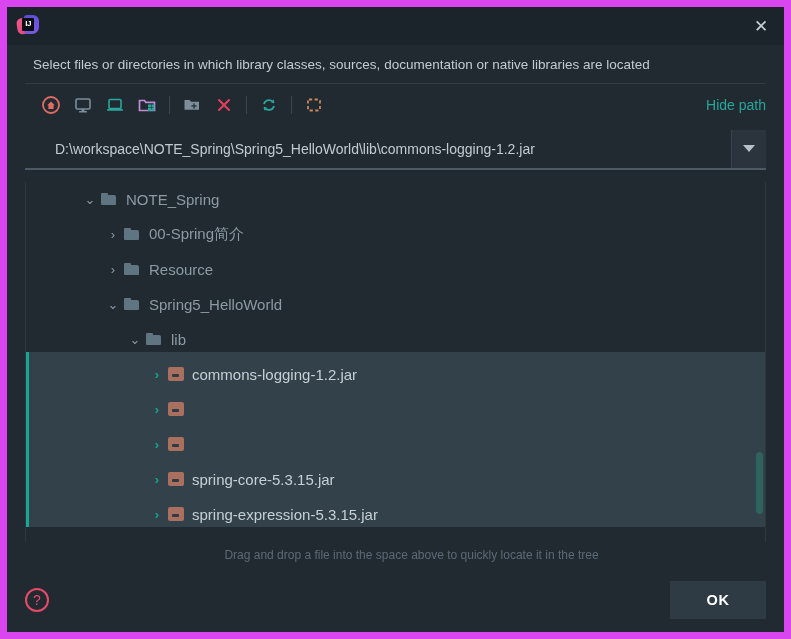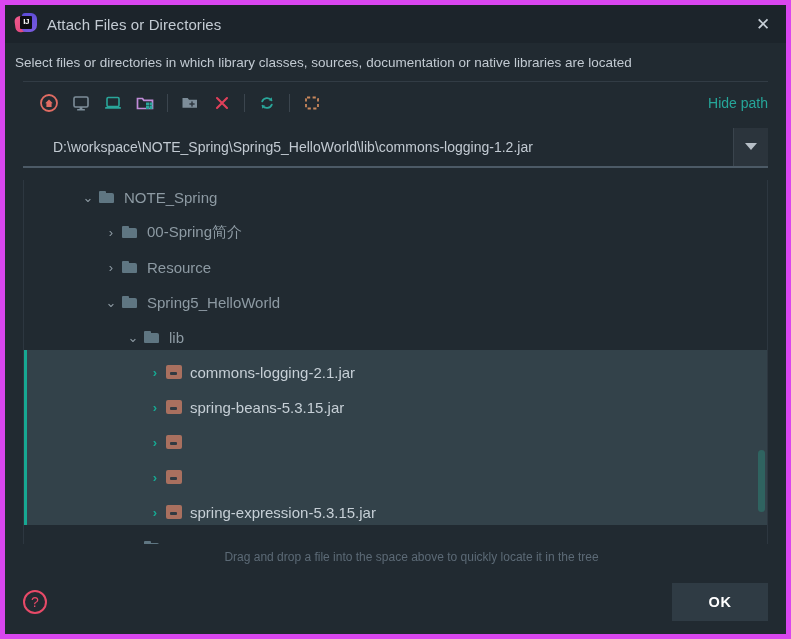--- a/index.html
+++ b/index.html
@@ -13,21 +13,21 @@
     overflow: hidden;
     font-family: "Liberation Sans", sans-serif;
     -webkit-font-smoothing: antialiased;
   }
 
   .dialog {
     position: relative;
     width: 791px;
     height: 639px;
     background: #212a31;
-    border: 5px solid #d946ef;
+    border: 7px solid #d946ef;
     box-sizing: border-box;
     display: flex;
     flex-direction: column;
   }
 
   
   .titlebar {
     height: 38px;
     min-height: 38px;
     background: #1c242b;
@@ -93,21 +93,21 @@
     font-size: 17px;
     line-height: 1;
   }
 
   
   .description {
     height: 38px;
     min-height: 38px;
     display: flex;
     align-items: center;
-    padding: 0 10px;
+    padding: 0 26px;
     color: #c2cad2;
     font-size: 13.5px;
     background: #212a31;
     text-align: right;
   }
   .hr {
     height: 1px;
     background: #323c45;
     margin: 0 18px;
   }
@@ -358,21 +358,20 @@
 
 <div class="dialog">
 
   <div class="titlebar">
     <div class="app-icon">
       <div class="blob-pink"></div>
       <div class="blob-blue"></div>
       <div class="ij-box"></div>
       <div class="ij-text">IJ</div>
     </div>
-    <div class="title-text">Attach Files or Directories</div>
     <div class="close-btn">✕</div>
   </div>
 
   <div class="description">Select files or directories in which library classes, sources, documentation or native libraries are located</div>
   <div class="hr"></div>
 
   <div class="toolbar">
 
     <div class="tb-btn">
       <svg width="20" height="20" viewBox="0 0 20 20">
@@ -483,37 +482,37 @@
 
       <div class="row" style="padding-left:100px;">
         <span class="chev">⌄</span>
         <span class="folder-ico"></span>
         <span>lib</span>
       </div>
 
       <div class="row sel" style="padding-left:122px;">
         <span class="chev teal">›</span>
         <span class="jar-ico"></span>
-        <span>commons-logging-2.1.jar</span>
+        <span>commons-logging-1.2.jar</span>
       </div>
 
       <div class="row sel" style="padding-left:122px;">
         <span class="chev teal">›</span>
         <span class="jar-ico"></span>
-        <span>spring-beans-5.3.15.jar</span>
       </div>
 
       <div class="row sel" style="padding-left:122px;">
         <span class="chev teal">›</span>
         <span class="jar-ico"></span>
       </div>
 
       <div class="row sel" style="padding-left:122px;">
         <span class="chev teal">›</span>
         <span class="jar-ico"></span>
+        <span>spring-core-5.3.15.jar</span>
       </div>
 
       <div class="row sel" style="padding-left:122px;">
         <span class="chev teal">›</span>
         <span class="jar-ico"></span>
         <span>spring-expression-5.3.15.jar</span>
       </div>
 
       <div class="row" style="padding-left:100px;">
         <span class="chev">›</span>

